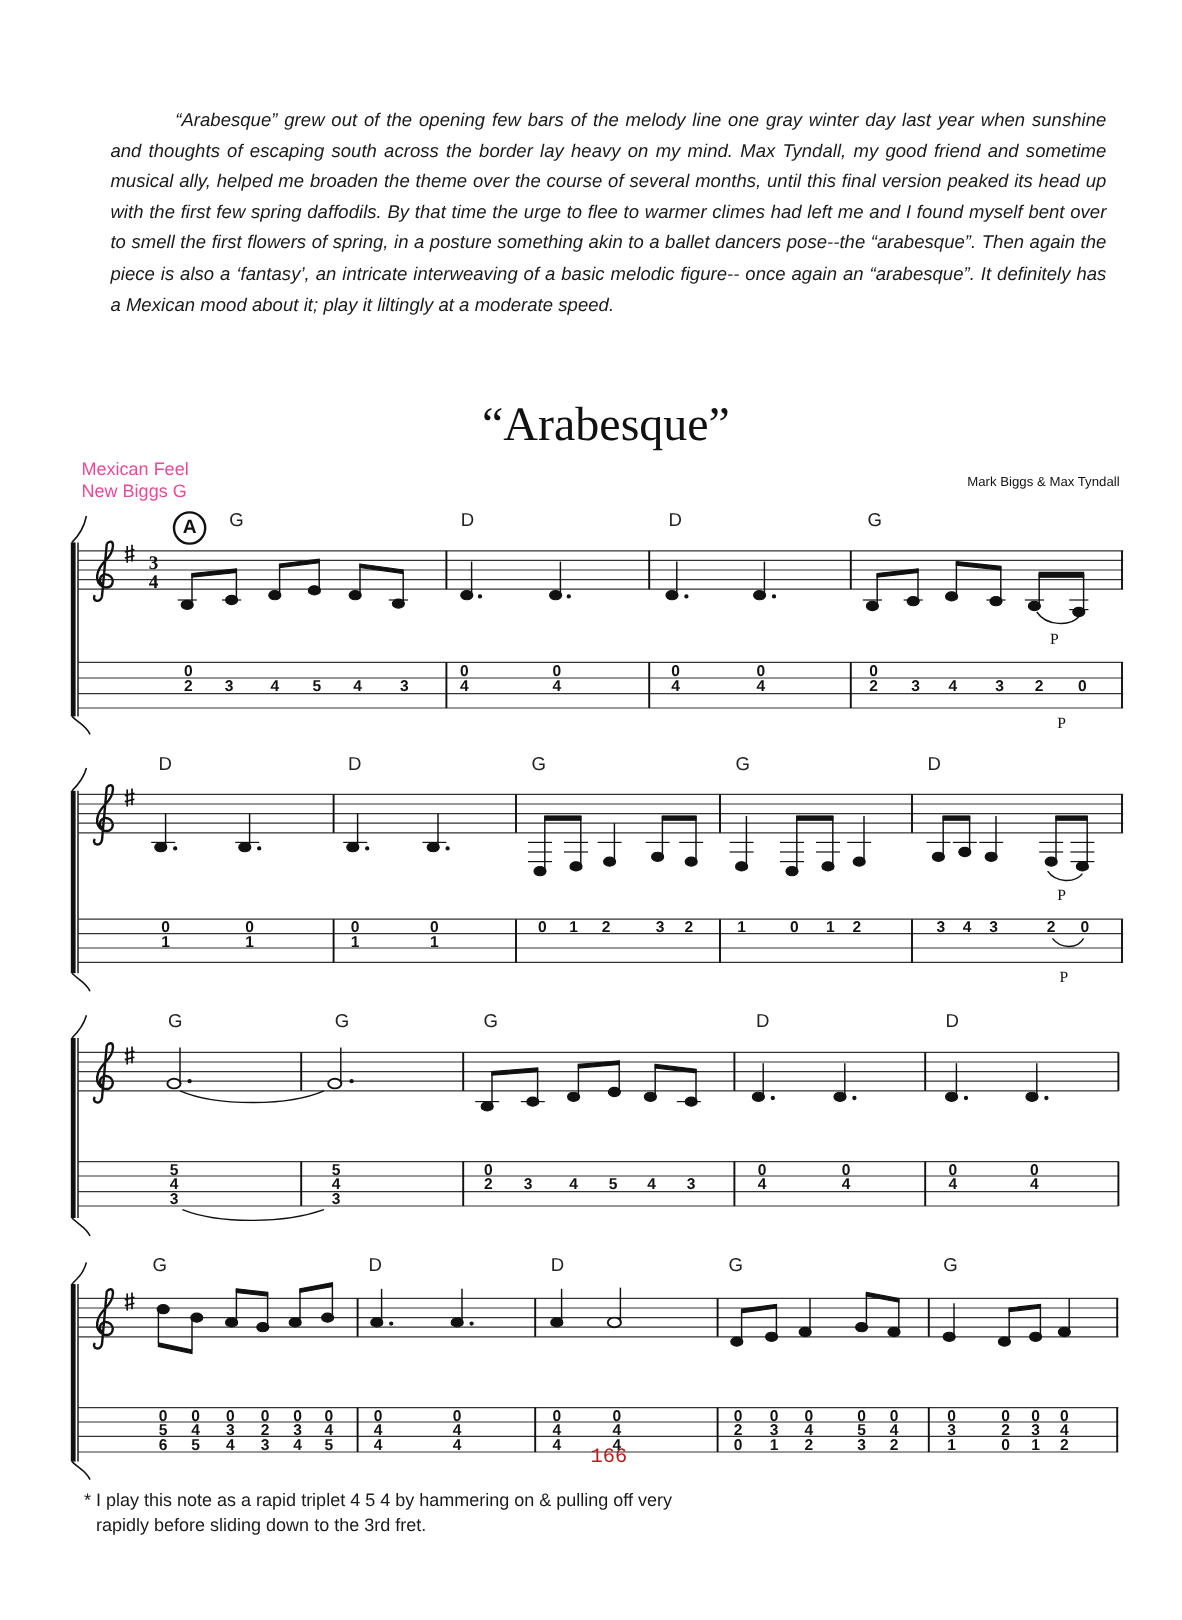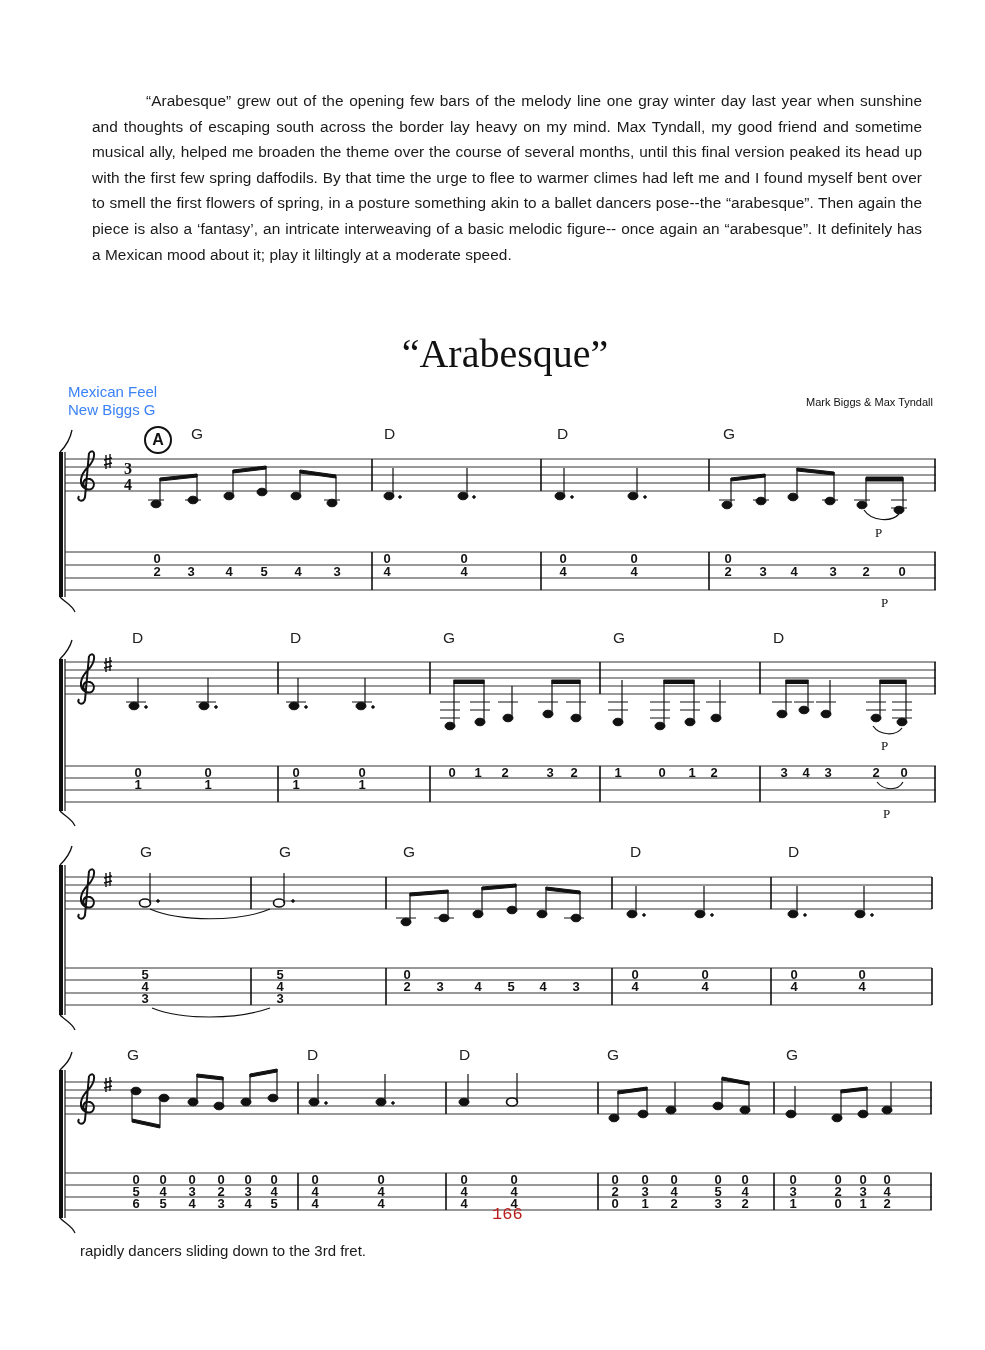--- a/index.html
+++ b/index.html
@@ -2,28 +2,28 @@
 <html><head>
 <meta charset="utf-8">
 <style>
   html, body { margin: 0; padding: 0; background: #ffffff; }
   body { width: 985px; height: 1350px; position: relative; overflow: hidden; color: #111; }
   .intro {
     position: absolute; left: 92px; top: 88px; width: 830px;
     font-family: "Liberation Sans", sans-serif; font-size: 15.4px; line-height: 25.6px;
     color: #1a1a1a; letter-spacing: 0.05px;
   }
-  .intro p { margin: 0; text-indent: 54px; text-align: justify; }
+  .intro p { margin: 0; text-indent: 54px; text-align: justify; font-style: italic; }
   .title {
     position: absolute; left: 0; width: 1010px; top: 330px; text-align: center;
     font-family: "Liberation Serif", serif; font-size: 40px; color: #111;
   }
   .meta-left {
     position: absolute; left: 68px; top: 383px;
-    font-family: "Liberation Sans", sans-serif; font-size: 15px; line-height: 18px; color: #3b82f6;
+    font-family: "Liberation Sans", sans-serif; font-size: 15px; line-height: 18px; color: #ec4899;
   }
   .authors {
     position: absolute; right: 52px; top: 396px;
     font-family: "Liberation Sans", sans-serif; font-size: 11px; color: #111;
   }
   .chord {
     position: absolute; font-family: "Liberation Sans", sans-serif; font-size: 15.5px; color: #222;
   }
   .rehearsal {
     position: absolute; width: 24px; height: 24px; border: 2px solid #111; border-radius: 50%;
@@ -624,15 +624,16 @@
         <text x="863" y="1196">3</text>
         <text x="863" y="1208">1</text>
       <text x="887" y="1184">0</text>
         <text x="887" y="1196">4</text>
         <text x="887" y="1208">2</text>
     </g>
   </g>
 </svg>
 
 <div class="footnote">
-  <div class="l2">rapidly dancers sliding down to the 3rd fret.</div>
+  <div>* I play this note as a rapid triplet 4 5 4 by hammering on &amp; pulling off very</div>
+  <div class="l2">rapidly before sliding down to the 3rd fret.</div>
 </div>
 <div class="pagenum">166</div>
 
 </body></html>

